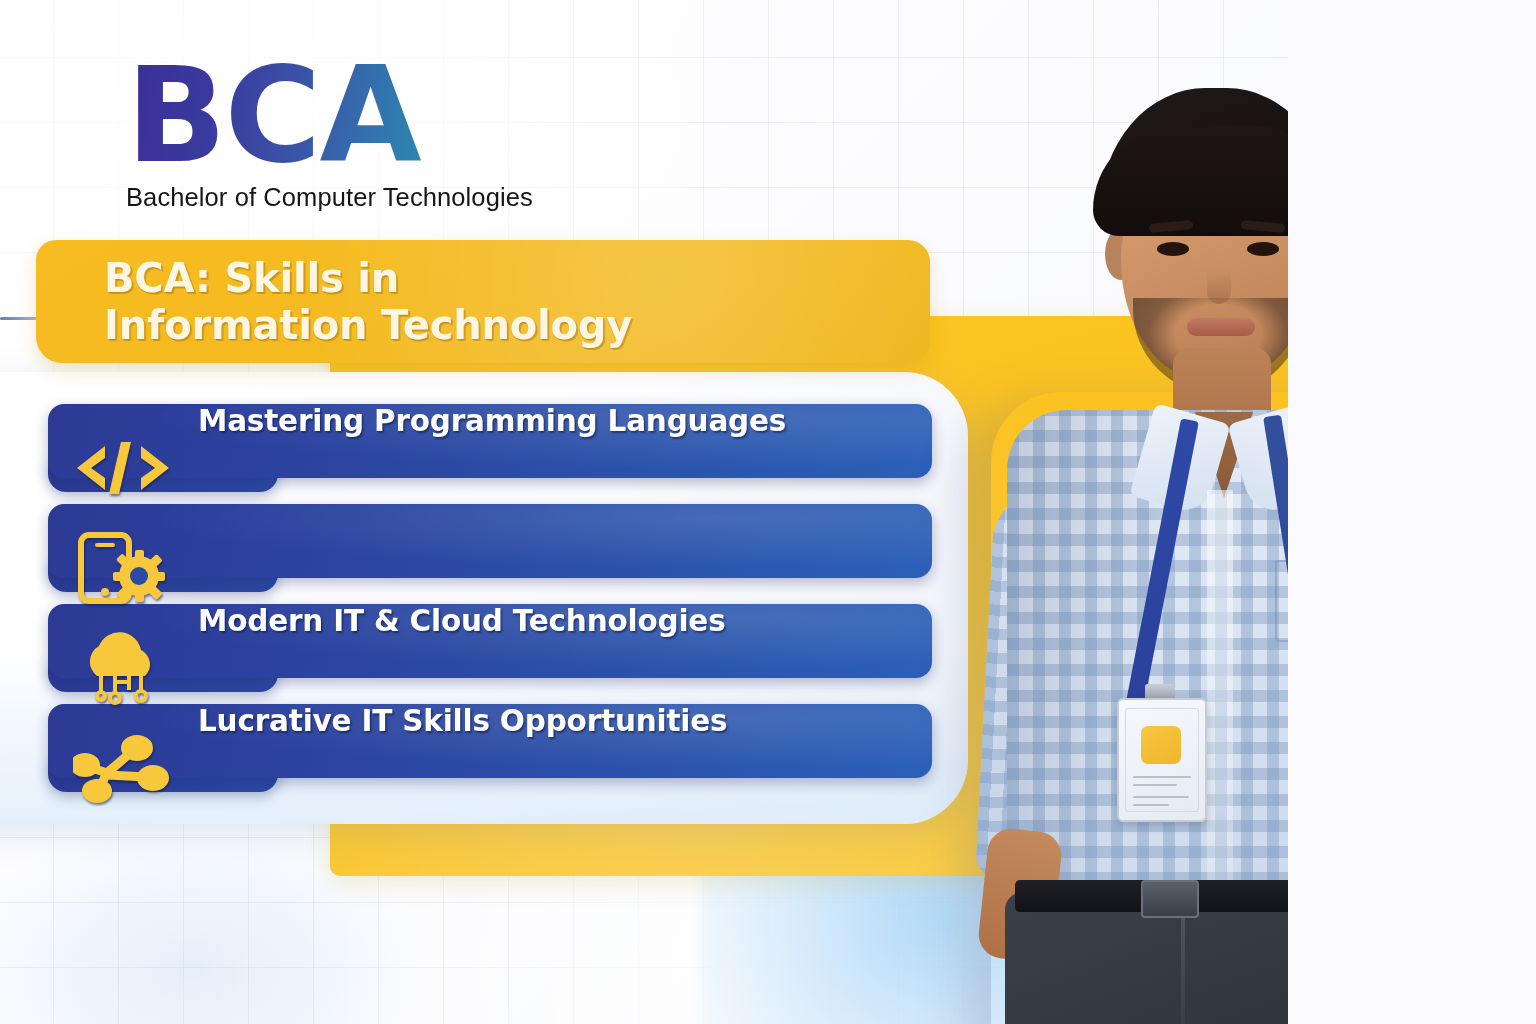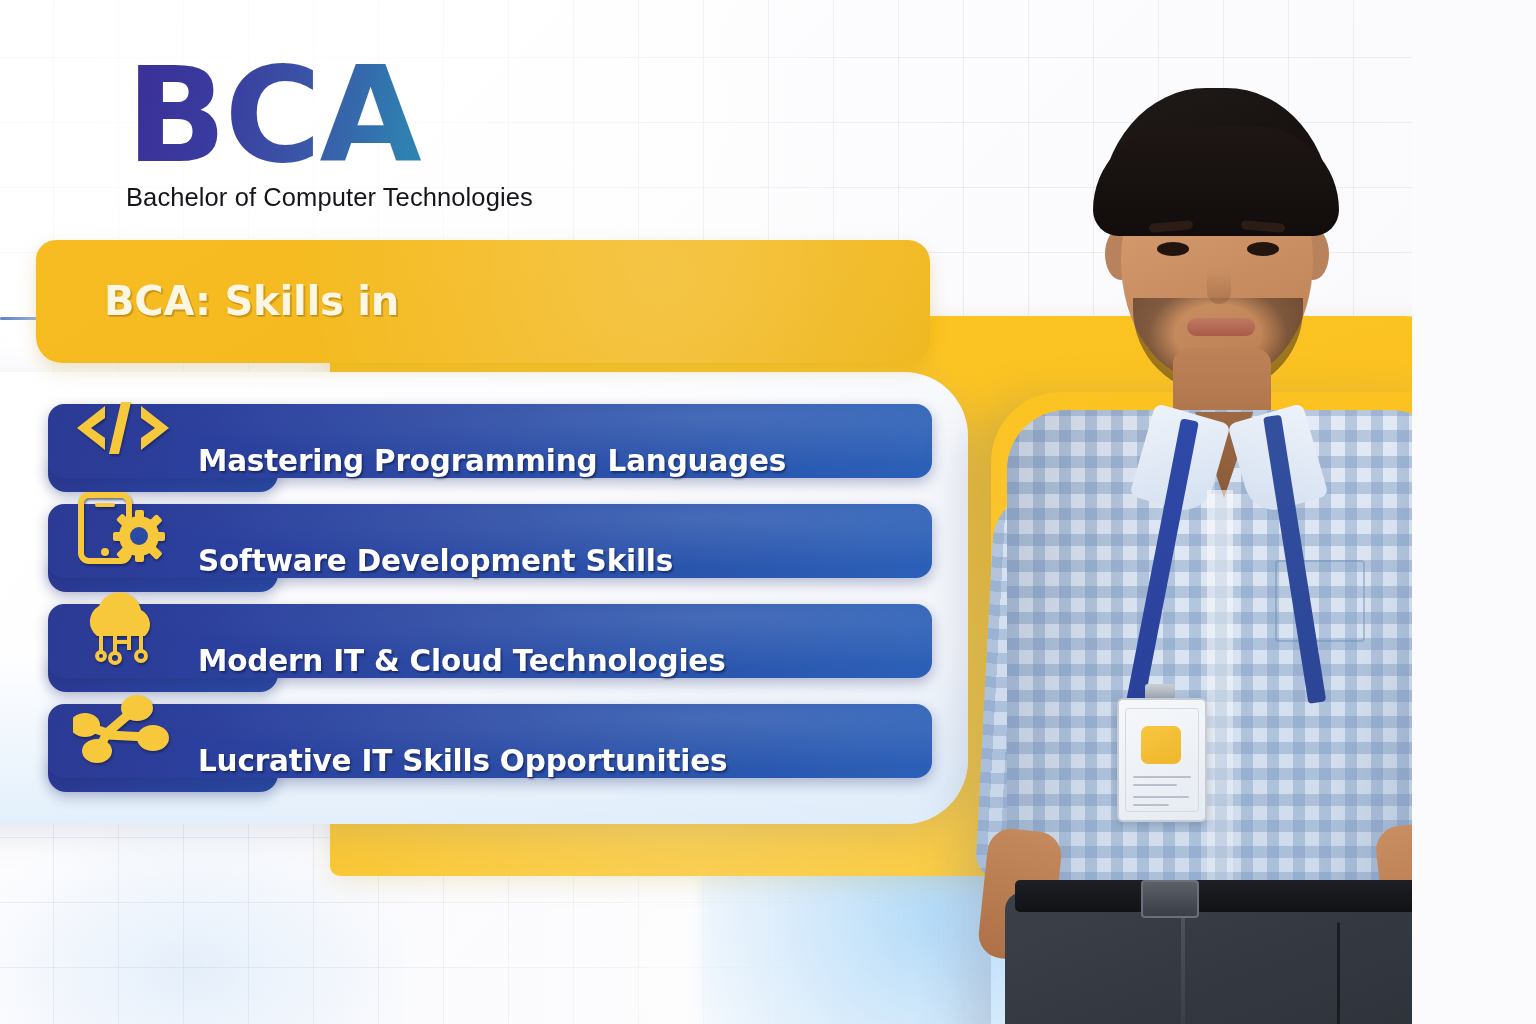--- a/index.html
+++ b/index.html
@@ -1,21 +1,21 @@
 <!DOCTYPE html>
 <html><head>
 <meta charset="utf-8">
 <style>
   html,body{margin:0;padding:0;}
   body{
     width:1536px;height:1024px;overflow:hidden;
     font-family:"Liberation Sans", sans-serif;
     background:#fbfbfd;
   }
-  .stage{position:relative;width:1412px;height:1024px;overflow:hidden;
+  .stage{position:relative;width:1288px;height:1024px;overflow:hidden;
          background:linear-gradient(135deg,#ffffff 0%,#fcfcfe 45%,#f6f7fb 100%);}
 
   
   .grid{
     position:absolute;inset:0;
     background-image:
       linear-gradient(to right, rgba(150,160,195,.16) 1px, transparent 1px),
       linear-gradient(to bottom, rgba(150,160,195,.16) 1px, transparent 1px);
     background-size:65px 65px;
     background-position:-12px -8px;
@@ -103,21 +103,21 @@
   
   .pills{position:absolute;left:0;top:404px;width:960px;}
   .pill{
     position:relative;height:74px;margin-bottom:26px;
   }
   .pill-body{
     position:absolute;left:48px;top:0;right:28px;height:74px;
     background:linear-gradient(105deg,#2c3a94 0%,#2b3f9c 18%,#2b4aa4 48%,#2a55ad 74%,#2c60b8 100%);
     border-radius:16px;
     box-shadow:0 5px 14px rgba(30,45,110,.32);
-    display:flex;align-items:flex-end;
+    display:flex;align-items:flex-start;
   }
   .pill-tail{
     position:absolute;left:48px;top:56px;width:230px;height:32px;
     background:linear-gradient(105deg,#2c3a94 0%,#2b419d 40%,#2a4aa4 100%);
     border-radius:0 0 18px 18px;
     box-shadow:0 5px 13px rgba(30,45,110,.30);
   }
   .pill-body:after{
     content:"";position:absolute;inset:0;border-radius:inherit;
     background:radial-gradient(ellipse at 75% 18%, rgba(255,255,255,.13) 0%, rgba(255,255,255,0) 60%);
@@ -255,20 +255,21 @@
   <div class="white-card"></div>
 
   <div class="logo">
     <div class="logo-word">BCA</div>
     <div class="logo-sub">Bachelor of Computer Technologies</div>
   </div>
 
   <div class="title-banner">
     <div class="title-text">
       <div>BCA: Skills in</div>
+      <div>Information Technology</div>
     </div>
   </div>
 
   <div class="pills">
 
     <div class="pill">
       <div class="pill-tail"></div>
       <div class="pill-body">
         <div class="pill-icon">
           <svg class="icn" width="108" height="56" viewBox="0 0 108 56">
@@ -296,21 +297,20 @@
               <rect x="38" y="41" width="12" height="9" rx="2"></rect>
               <rect x="78" y="41" width="12" height="9" rx="2"></rect>
               <rect x="44" y="24" width="9" height="12" rx="2" transform="rotate(-45 48 30)"></rect>
               <rect x="76" y="24" width="9" height="12" rx="2" transform="rotate(45 80 30)"></rect>
               <rect x="44" y="56" width="9" height="12" rx="2" transform="rotate(45 48 62)"></rect>
               <rect x="76" y="56" width="9" height="12" rx="2" transform="rotate(-45 80 62)"></rect>
             </g>
             <circle cx="64" cy="45" r="9" fill="#2b4aa4"></circle>
           </svg>
         </div>
-        <div class="pill-label">Software Development Skills</div>
       </div>
     </div>
 
     <div class="pill">
       <div class="pill-tail"></div>
       <div class="pill-body">
         <div class="pill-icon">
           <svg class="icn" width="104" height="76" viewBox="0 0 104 76">
             <path d="M26 46 a18 18 0 0 1 2-30 a22 22 0 0 1 42 4 a16 16 0 0 1 4 26 Z" fill="#f8c83c"></path>
             <g stroke="#f8c83c" stroke-width="4" fill="none">

